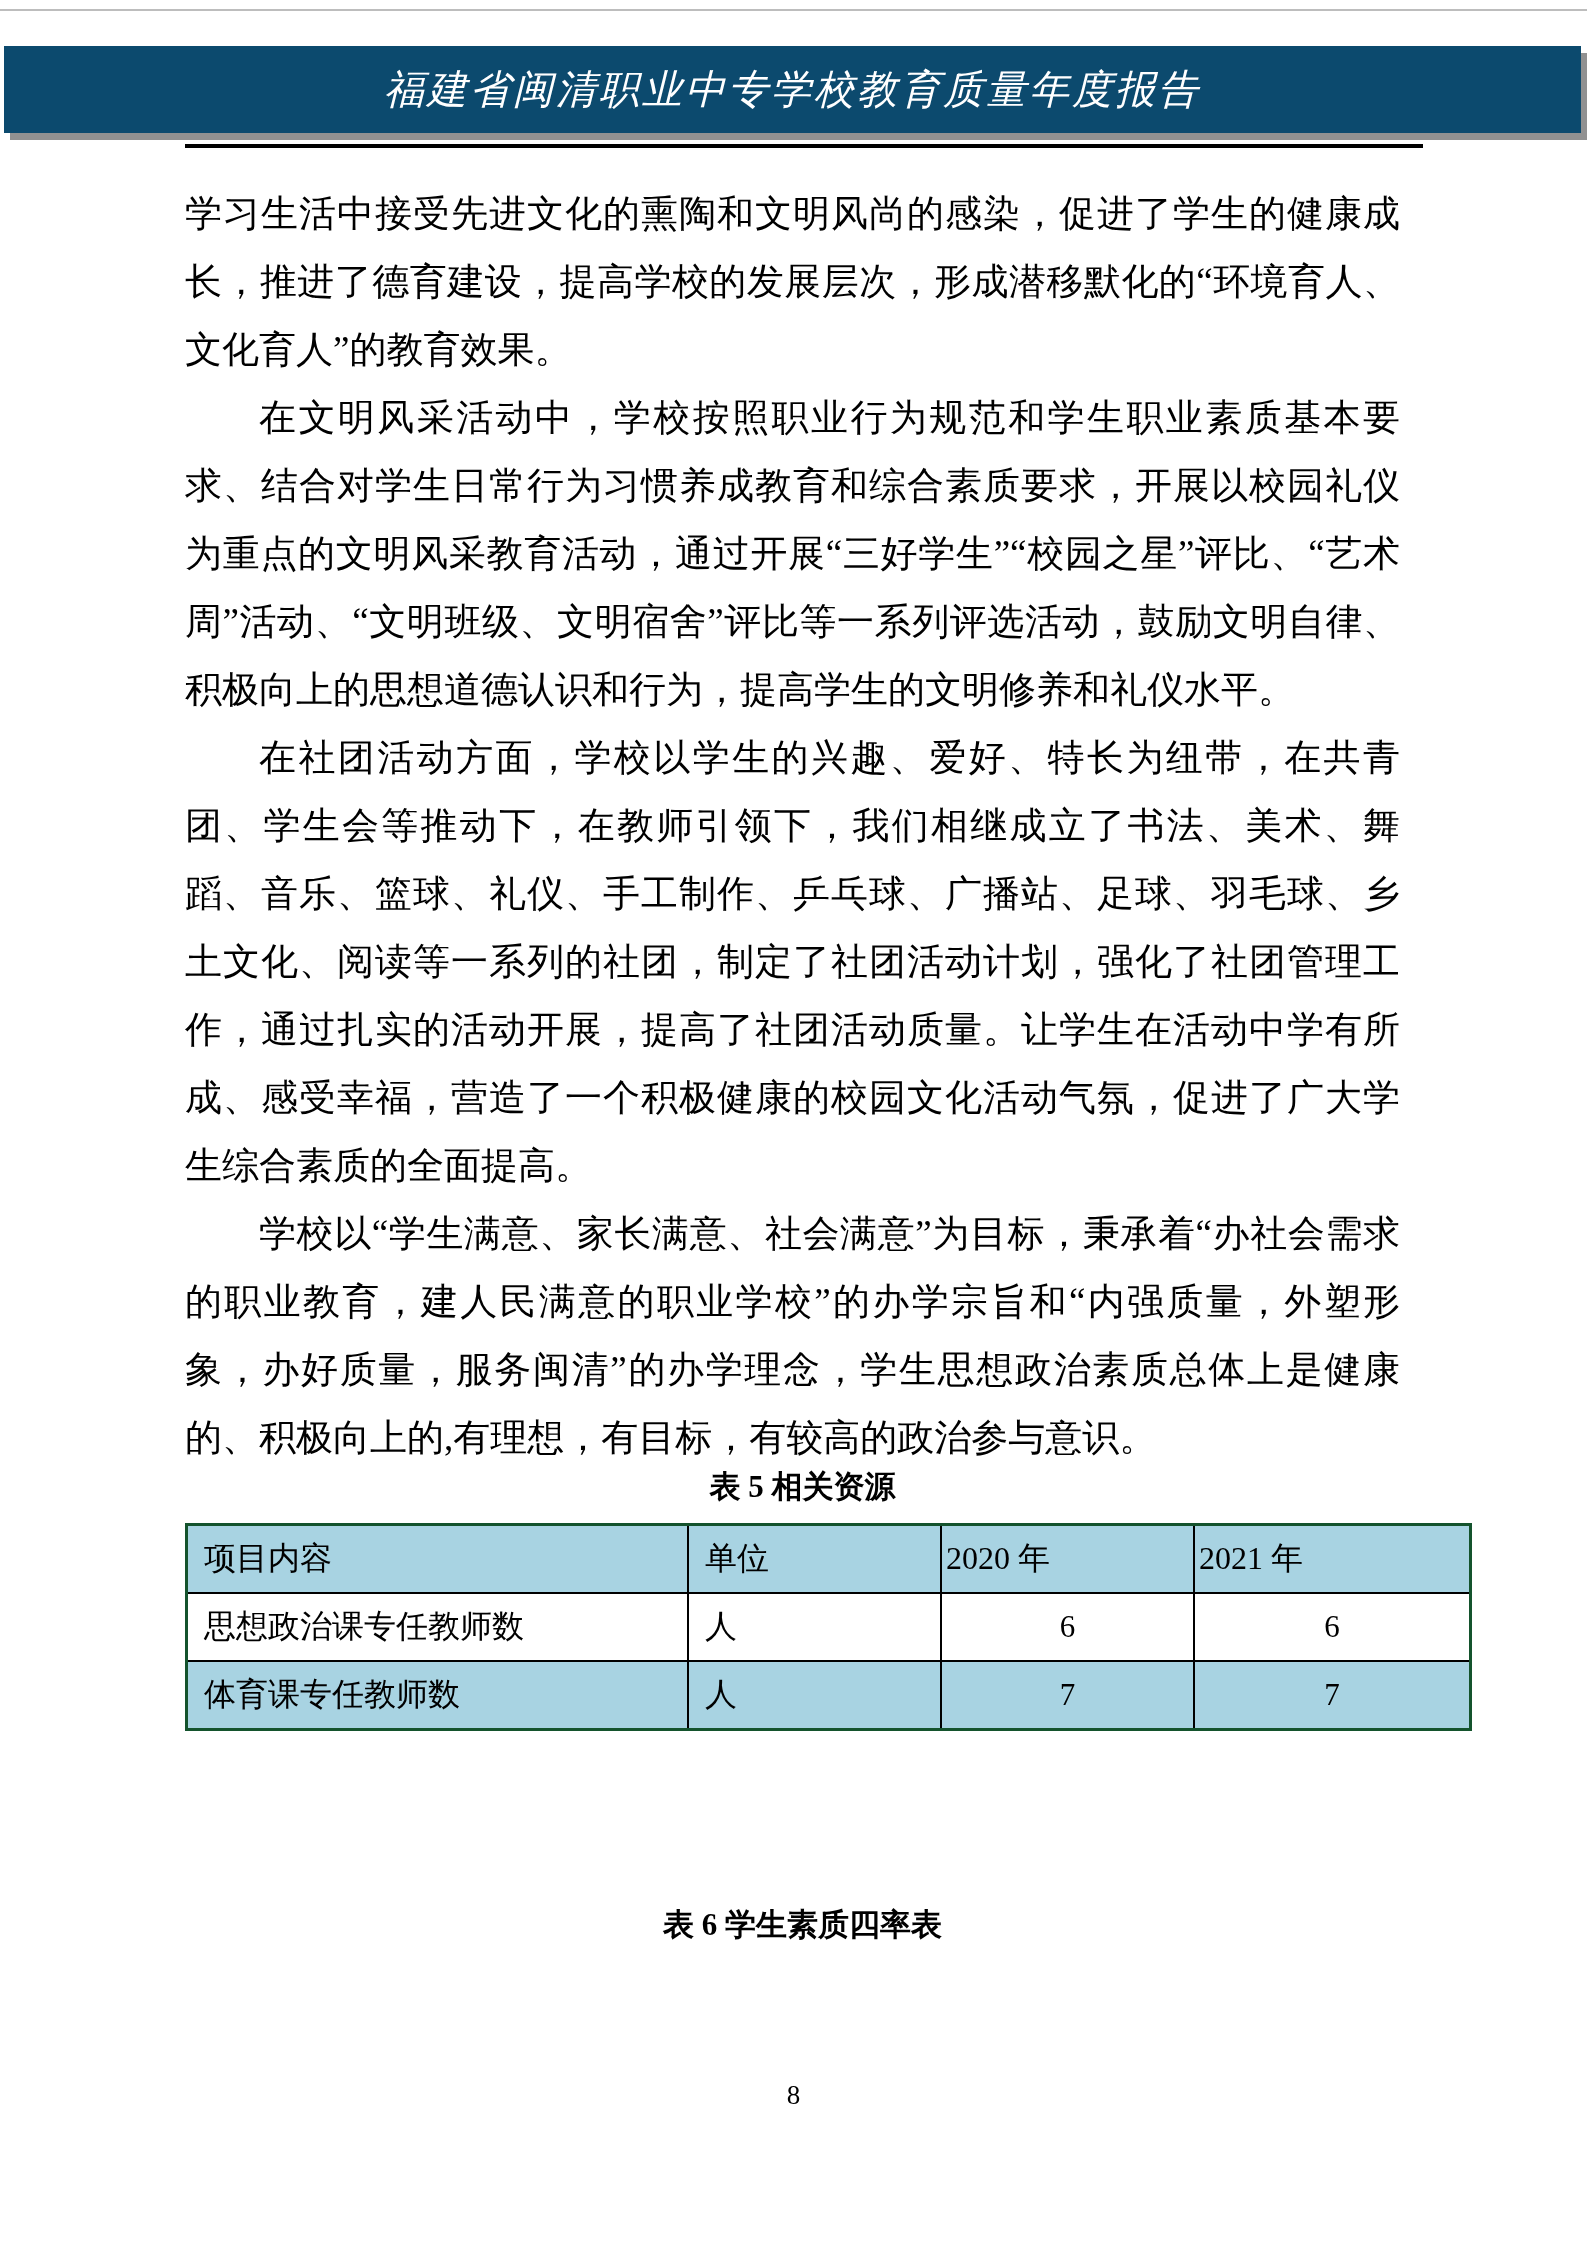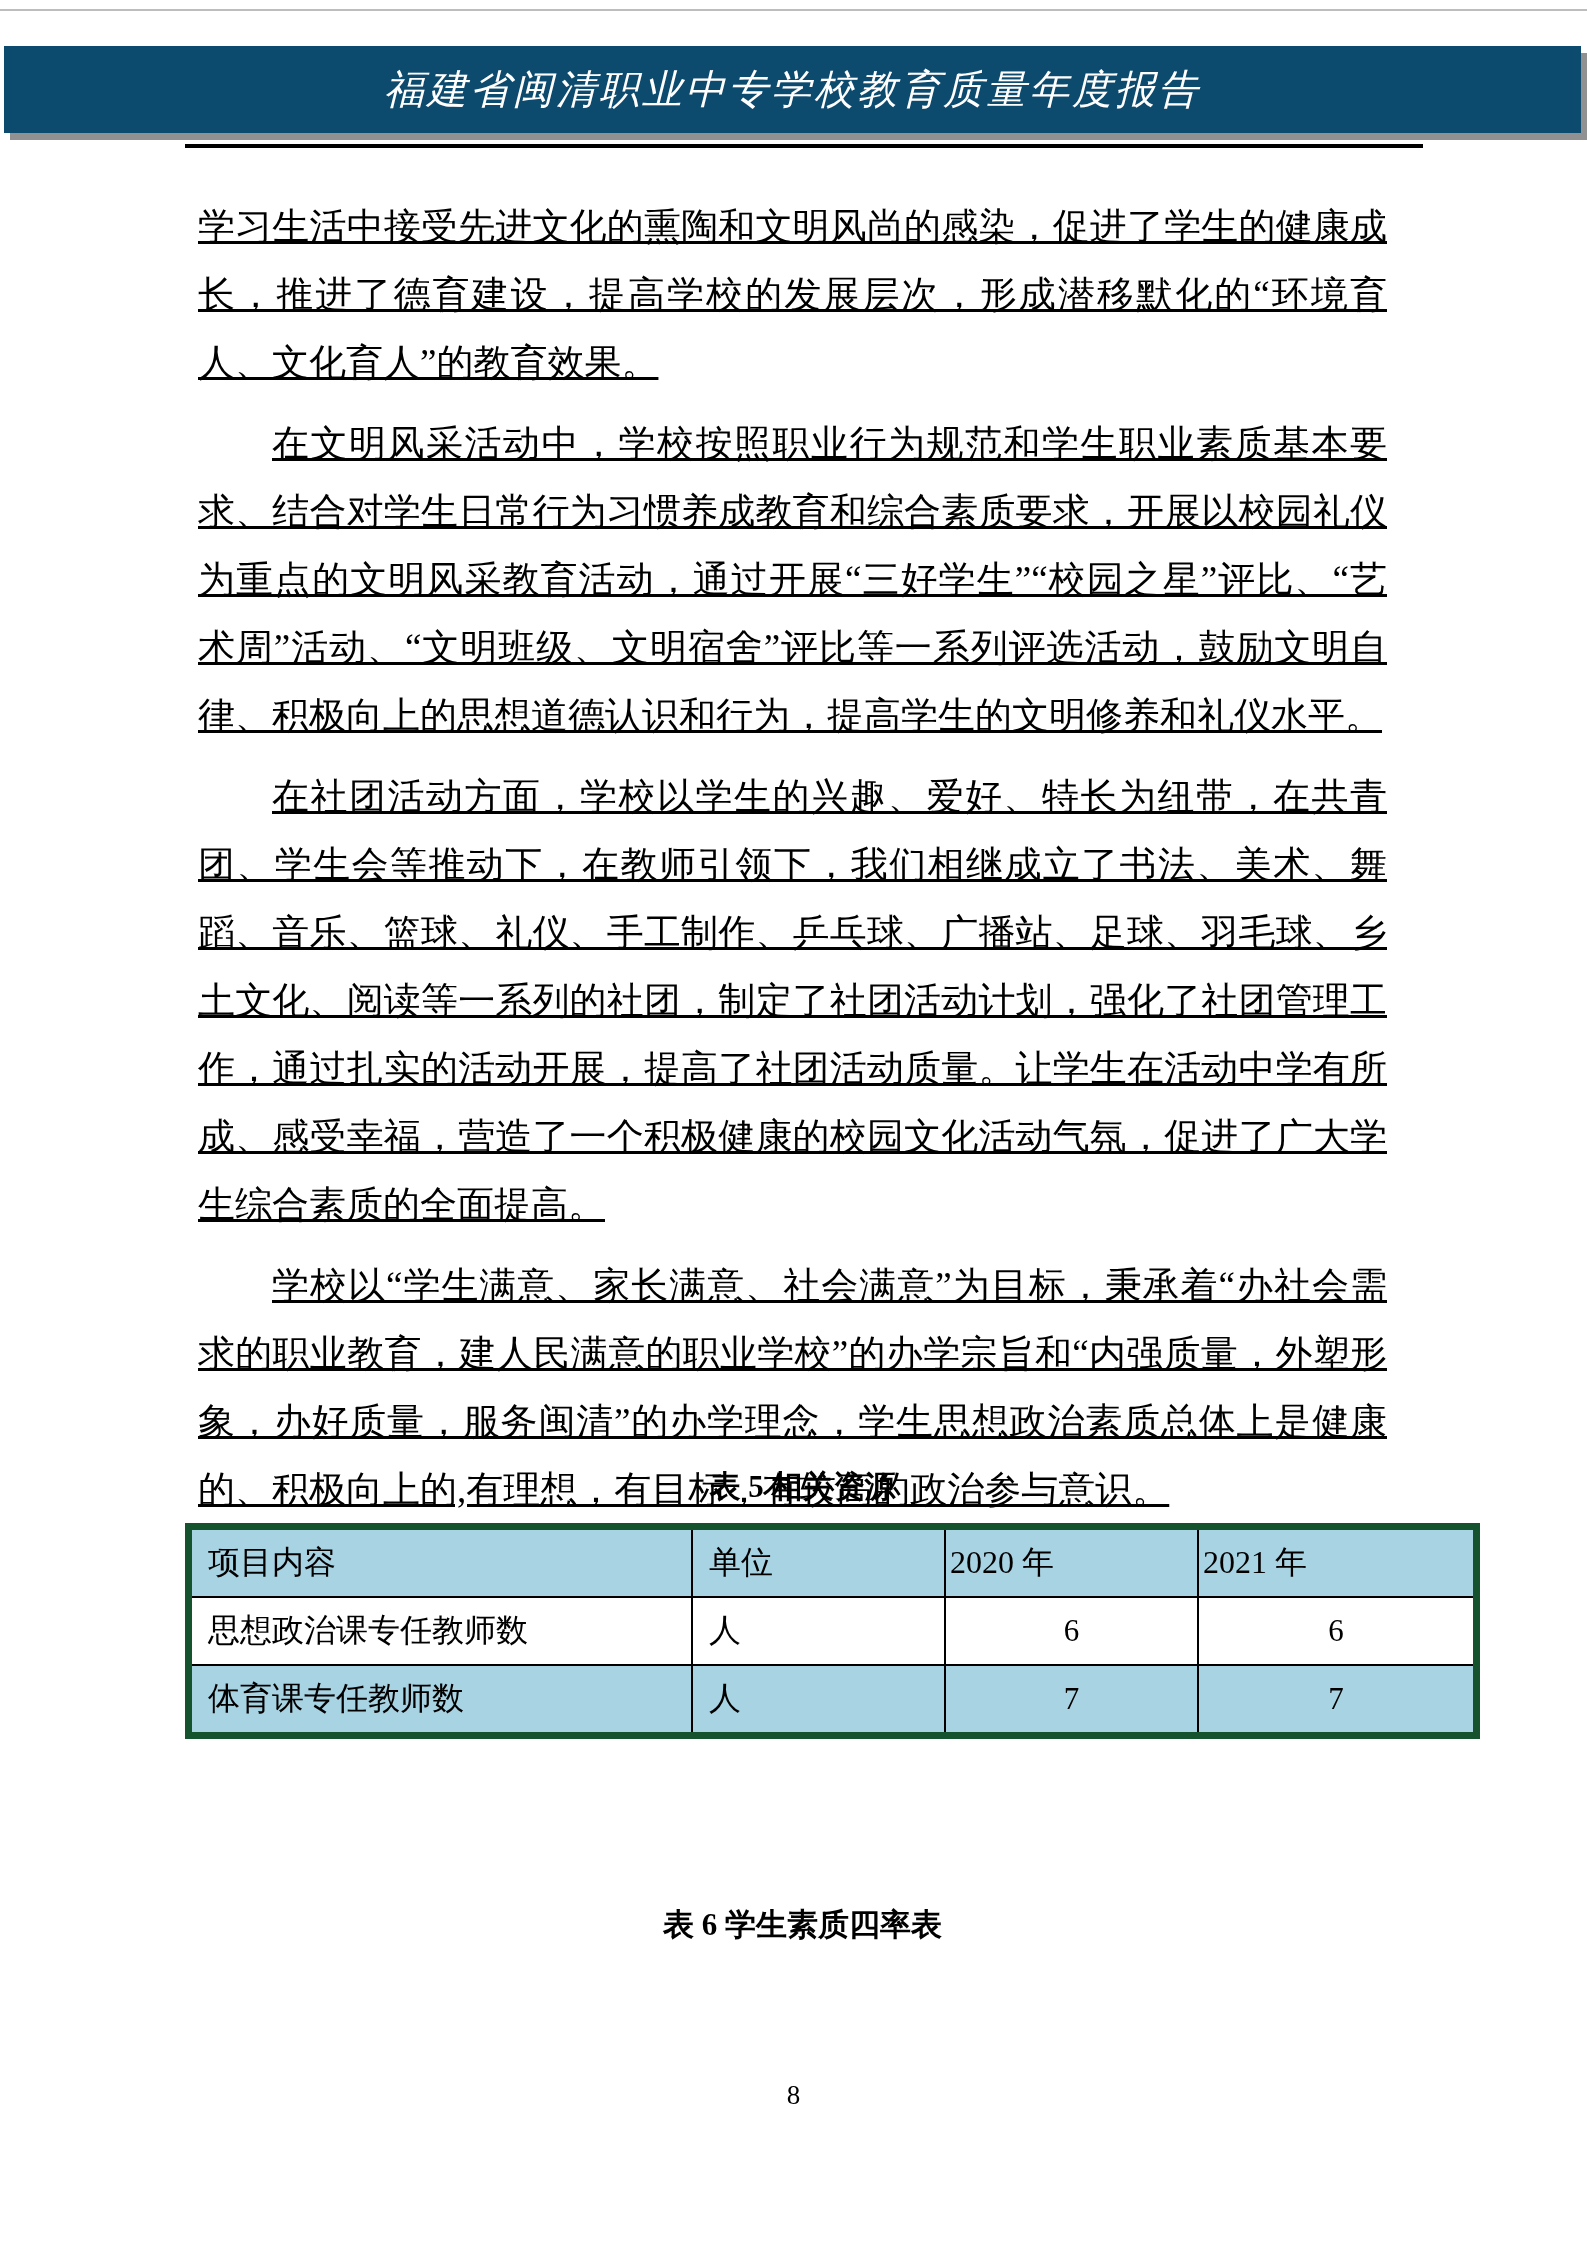--- a/index.html
+++ b/index.html
@@ -33,36 +33,36 @@
   }
   .title-rule {
     position:absolute; top:144px; left:185px;
     width:1238px; height:4px; background:#000;
   }
   .body-text {
     position:absolute; top:180px; left:185px; width:1215px;
     font-size:37px; line-height:68px;
     text-align:justify;
   }
-  .body-text p { margin:13px; padding:0;text-decoration:underline; }
+  .body-text p { margin:0; padding:0; }
   .body-text p.indent { text-indent:2em; }
 
   .table-caption {
     position:absolute; left:185px; width:1235px;
     text-align:center;
     font-size:31px; font-weight:bold;
   }
   .caption-t5 { top:1466px; }
   .caption-t6 { top:1904px; }
 
   table.datatable {
     position:absolute; left:185px;
     border-collapse:collapse;
     table-layout:fixed;
-    border:7px solid #14532d;
+    border:3px solid #14532d;
   }
   table.t5 { top:1523px; }
   table.t6 { top:1916px; }
 
   table.datatable th, table.datatable td {
     border:2px solid #000;
     font-weight:normal;
     padding:0;
     overflow:hidden;
   }

